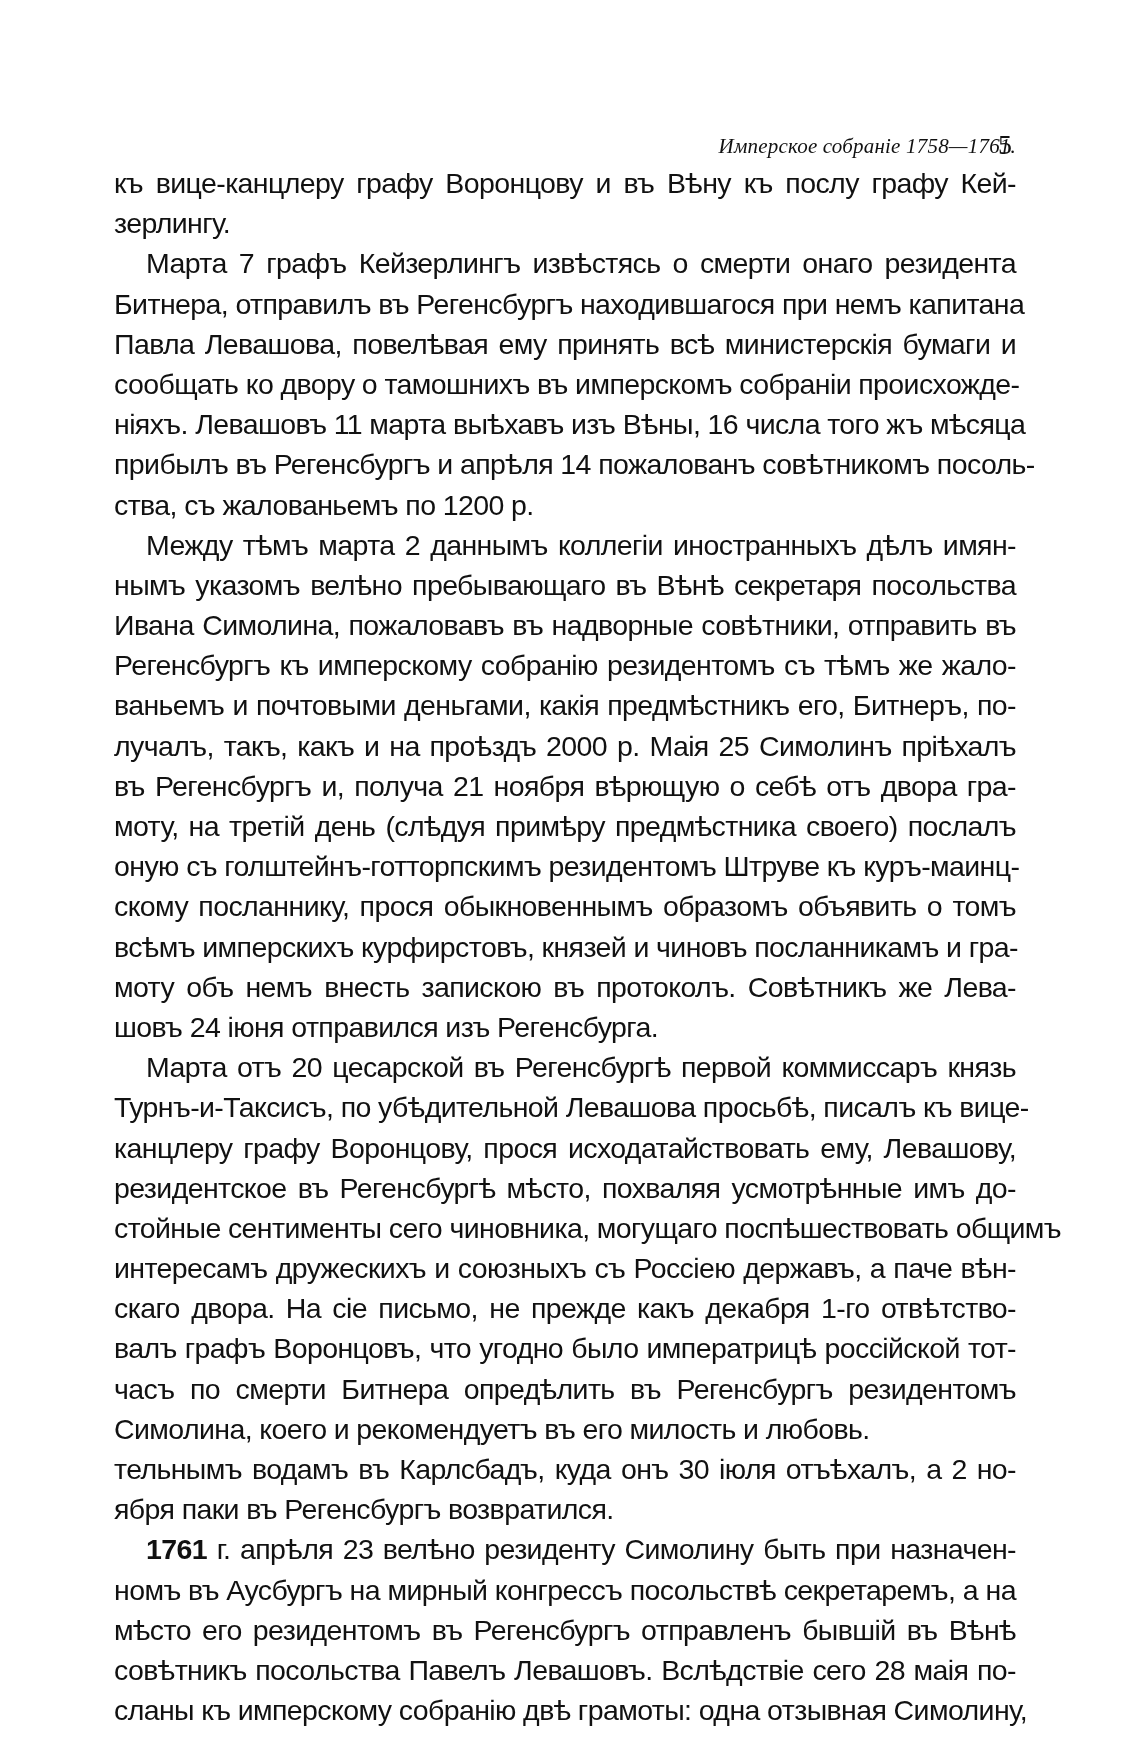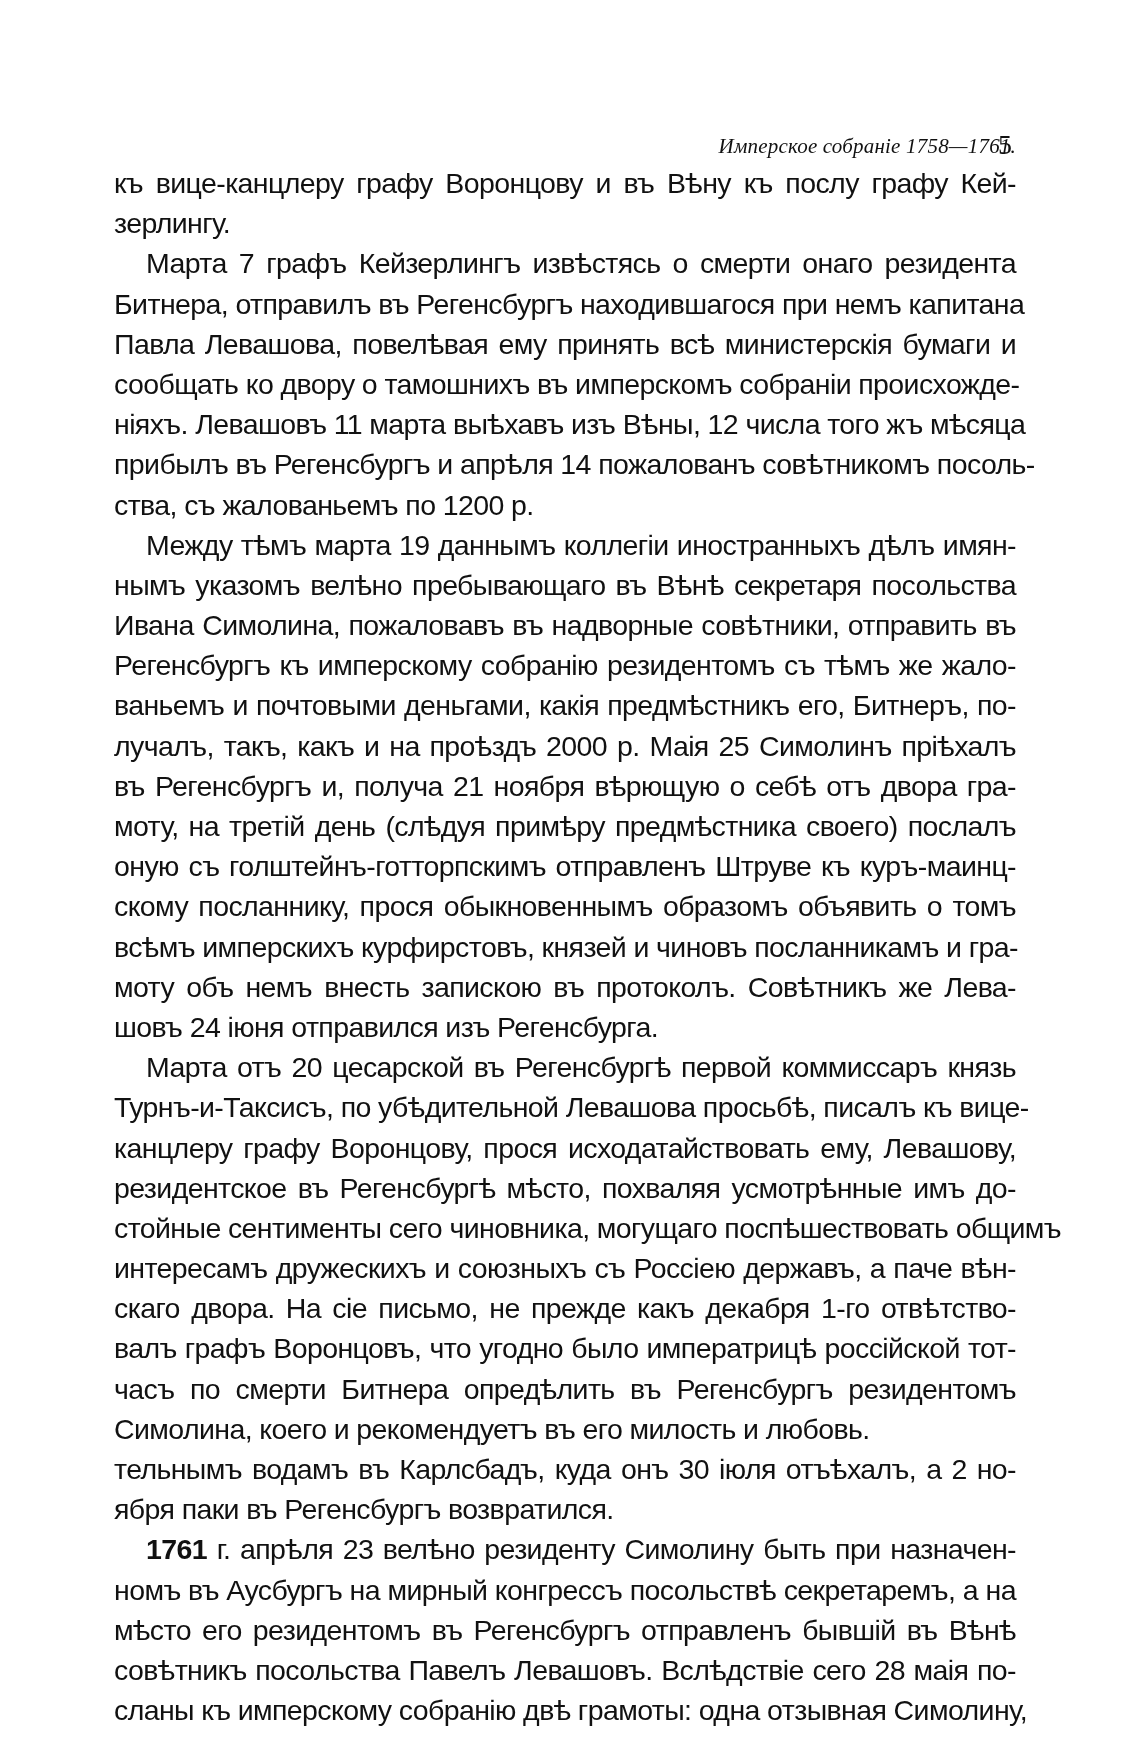--- a/index.html
+++ b/index.html
@@ -87,33 +87,33 @@
 
   <div class="body-text">
 
     <div class="line">къ вице-канцлеру графу Воронцову и въ Вѣну къ послу графу Кей-</div>
     <div class="line last">зерлингу.</div>
 
     <div class="line indent">Марта 7 графъ Кейзерлингъ извѣстясь о смерти онаго резидента</div>
     <div class="line">Битнера, отправилъ въ Регенсбургъ находившагося при немъ капитана</div>
     <div class="line">Павла Левашова, повелѣвая ему принять всѣ министерскія бумаги и</div>
     <div class="line">сообщать ко двору о тамошнихъ въ имперскомъ собраніи происхожде-</div>
-    <div class="line">ніяхъ. Левашовъ 11 марта выѣхавъ изъ Вѣны, 12 числа того жъ мѣсяца</div>
+    <div class="line">ніяхъ. Левашовъ 11 марта выѣхавъ изъ Вѣны, 16 числа того жъ мѣсяца</div>
     <div class="line">прибылъ въ Регенсбургъ и апрѣля 14 пожалованъ совѣтникомъ посоль-</div>
     <div class="line last">ства, съ жалованьемъ по 1200 р.</div>
 
-    <div class="line indent">Между тѣмъ марта 19 даннымъ коллегіи иностранныхъ дѣлъ имян-</div>
+    <div class="line indent">Между тѣмъ марта 2 даннымъ коллегіи иностранныхъ дѣлъ имян-</div>
     <div class="line">нымъ указомъ велѣно пребывающаго въ Вѣнѣ секретаря посольства</div>
     <div class="line">Ивана Симолина, пожаловавъ въ надворные совѣтники, отправить въ</div>
     <div class="line">Регенсбургъ къ имперскому собранію резидентомъ съ тѣмъ же жало-</div>
     <div class="line">ваньемъ и почтовыми деньгами, какія предмѣстникъ его, Битнеръ, по-</div>
     <div class="line">лучалъ, такъ, какъ и на проѣздъ 2000 р. Маія 25 Симолинъ пріѣхалъ</div>
     <div class="line">въ Регенсбургъ и, получа 21 ноября вѣрющую о себѣ отъ двора гра-</div>
     <div class="line">моту, на третій день (слѣдуя примѣру предмѣстника своего) послалъ</div>
-    <div class="line">оную съ голштейнъ-готторпскимъ отправленъ Штруве къ куръ-маинц-</div>
+    <div class="line">оную съ голштейнъ-готторпскимъ резидентомъ Штруве къ куръ-маинц-</div>
     <div class="line">скому посланнику, прося обыкновеннымъ образомъ объявить о томъ</div>
     <div class="line">всѣмъ имперскихъ курфирстовъ, князей и чиновъ посланникамъ и гра-</div>
     <div class="line">моту объ немъ внесть запискою въ протоколъ. Совѣтникъ же Лева-</div>
     <div class="line last">шовъ 24 іюня отправился изъ Регенсбурга.</div>
 
     <div class="line indent">Марта отъ 20 цесарской въ Регенсбургѣ первой коммиссаръ князь</div>
     <div class="line">Турнъ-и-Таксисъ, по убѣдительной Левашова просьбѣ, писалъ къ вице-</div>
     <div class="line">канцлеру графу Воронцову, прося исходатайствовать ему, Левашову,</div>
     <div class="line">резидентское въ Регенсбургѣ мѣсто, похваляя усмотрѣнные имъ до-</div>
     <div class="line">стойные сентименты сего чиновника, могущаго поспѣшествовать общимъ</div>

